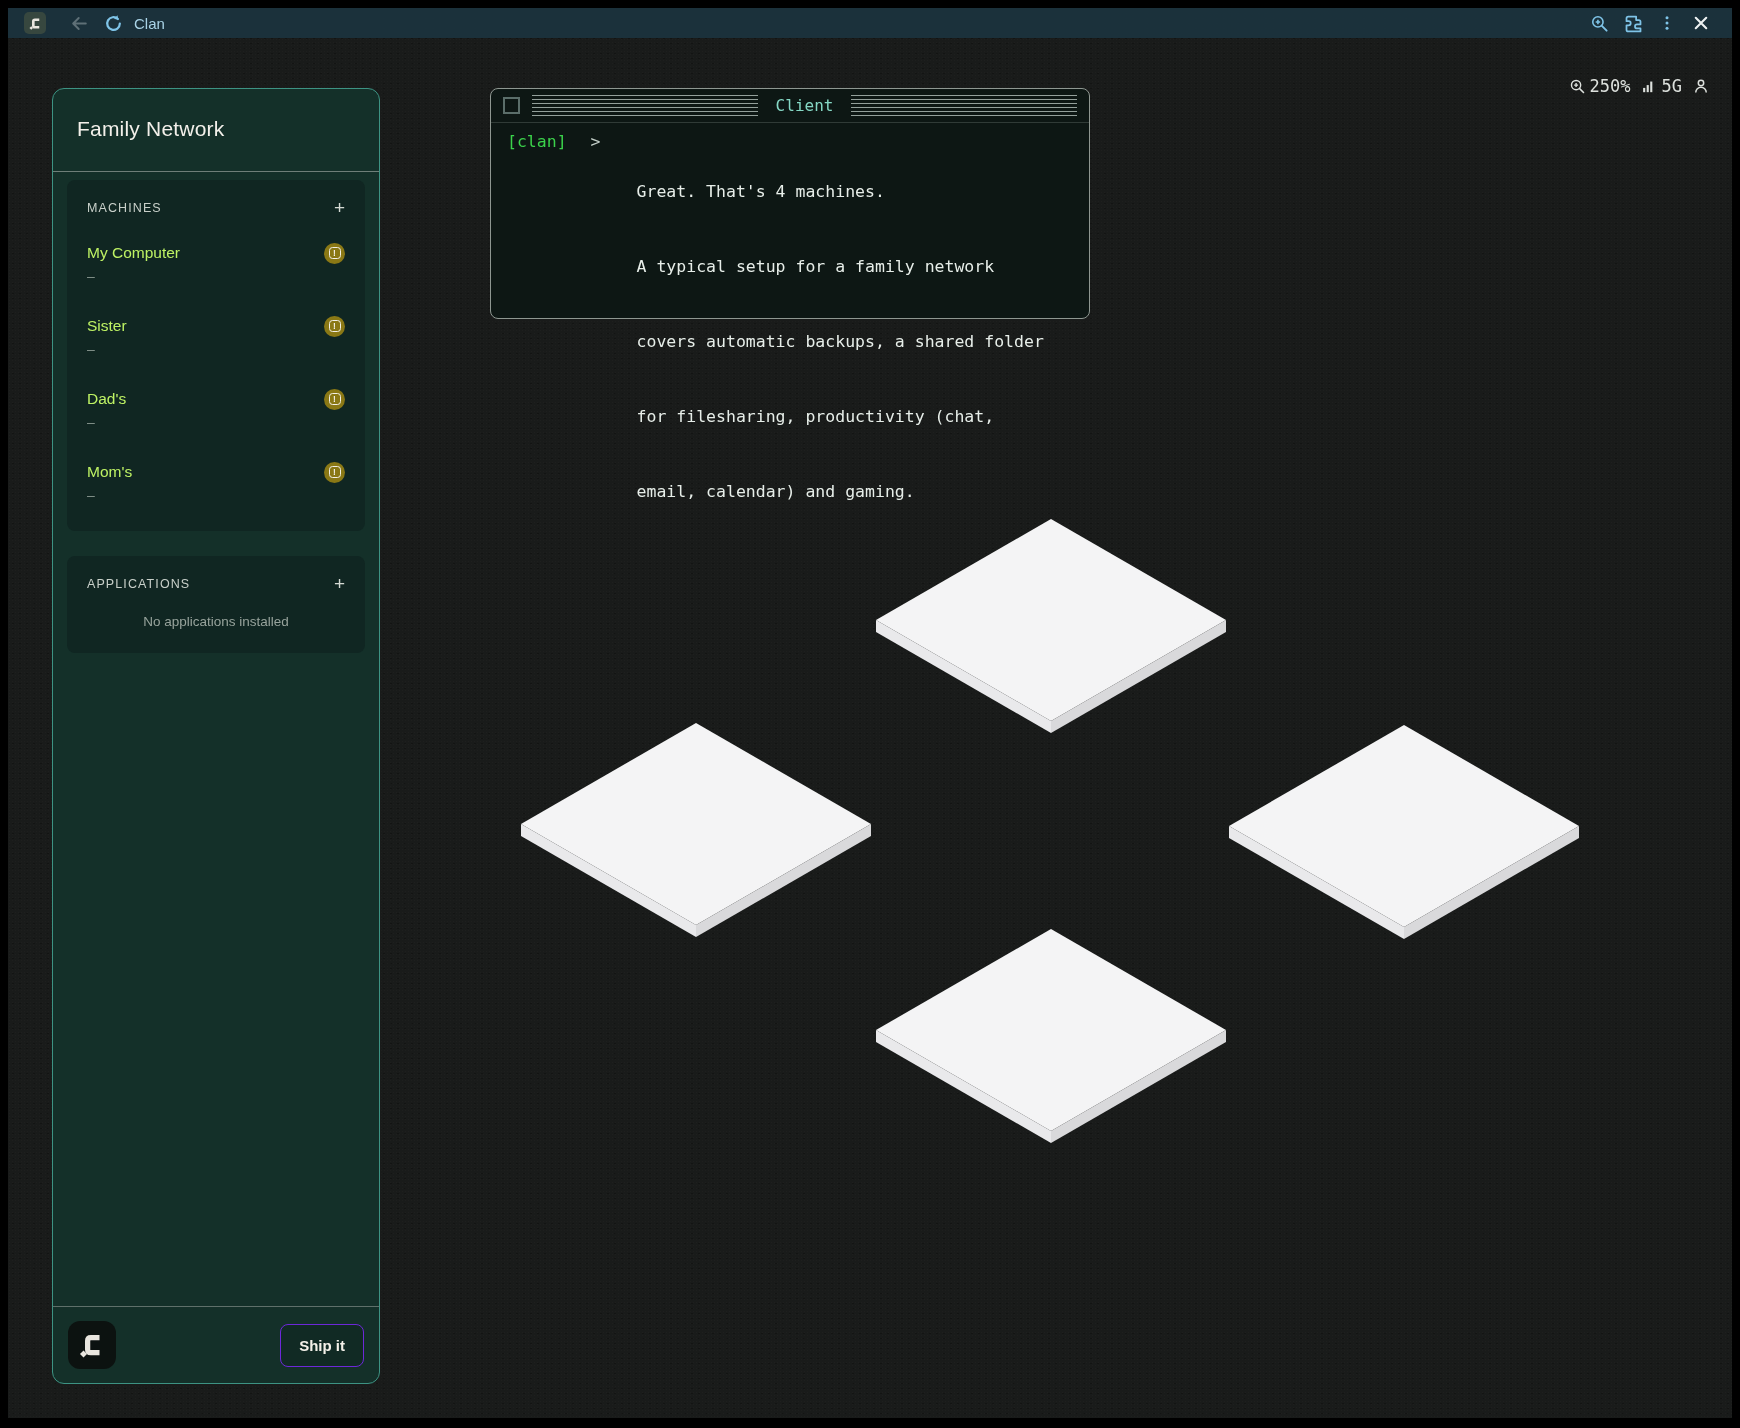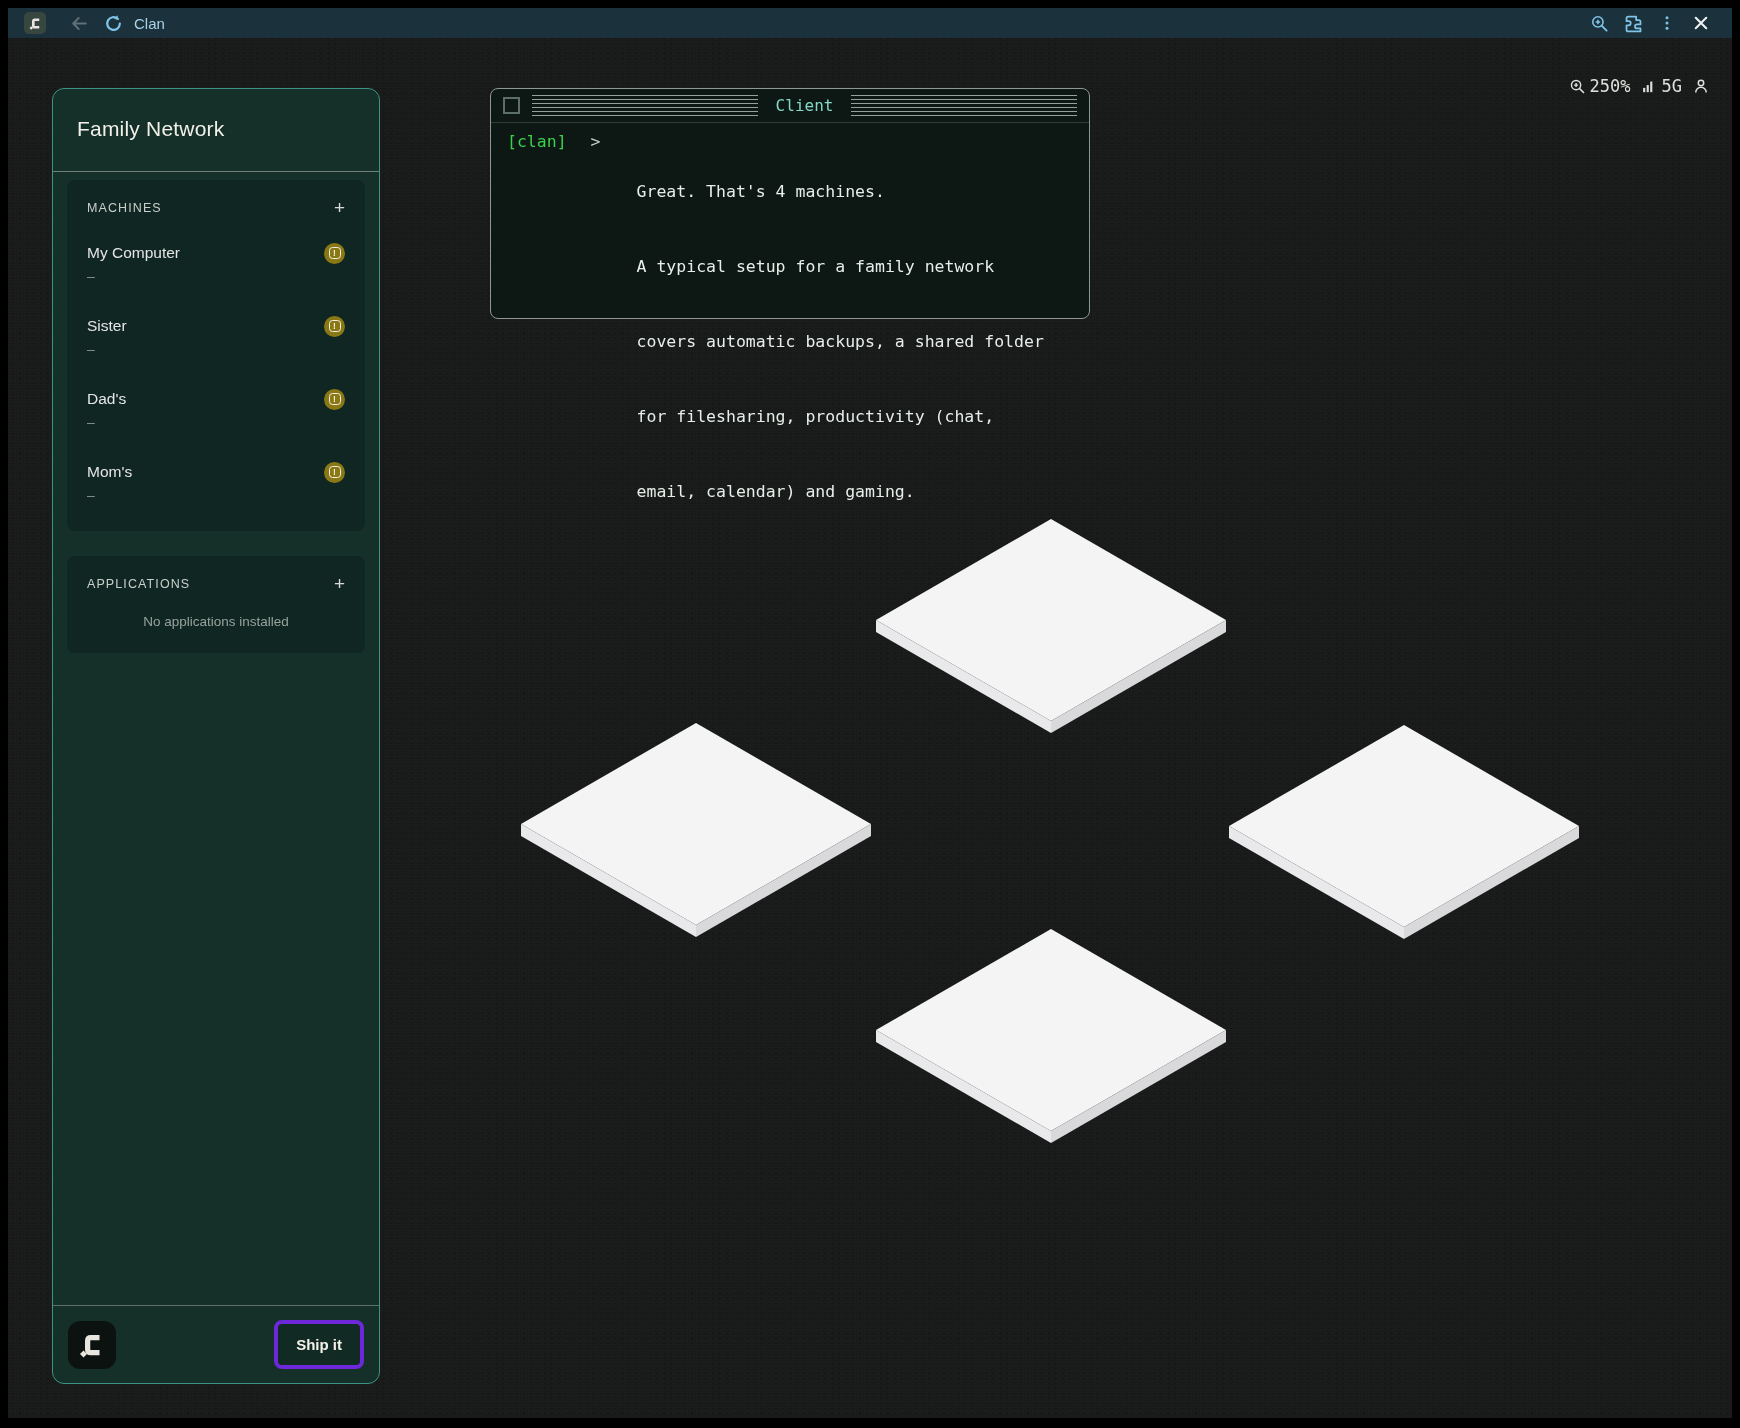--- a/index.html
+++ b/index.html
@@ -35,28 +35,28 @@
   .sb-header { padding:28px 24px 30px 24px; border-bottom:1px solid #6f7f79; }
   .sb-title { color:#f3f0ea; font-size:21px; font-weight:500; letter-spacing:.2px; }
   .sb-scroll { flex:1; padding:8px 14px 0 14px; overflow:hidden; }
   .panel { background:#102622; border-radius:8px; padding:20px; margin-bottom:25px; }
   .panel-head { display:flex; align-items:center; justify-content:space-between; margin-bottom:26px; }
   .panel-label { color:#c9d0ca; font-size:12.5px; letter-spacing:1.1px; font-weight:500; }
   .panel-add { color:#d5dad4; font-size:19px; line-height:16px; font-weight:300; cursor:default; background:none; border:none; }
   .machine { margin-bottom:29px; }
   .machine:last-child { margin-bottom:6px; }
   .machine-row { display:flex; align-items:center; justify-content:space-between; }
-  .machine-name { color:#e5e5e5; font-size:15.5px; line-height:22px; }
+  .machine-name { color:#bef264; font-size:15.5px; line-height:22px; }
   .machine-status { color:#7e8d86; font-size:14px; line-height:20px; margin-top:2px; }
   .warn-badge { width:21px; height:21px; border-radius:50%; background:#8a7815; display:flex; align-items:center; justify-content:center; flex:0 0 auto; }
   .warn-badge .inner { width:12px; height:12px; border:1.6px solid #f2efe6; border-radius:3.5px; color:#f2efe6; font-size:8.5px; font-weight:bold; display:flex; align-items:center; justify-content:center; line-height:1; }
   .empty-text { color:#97a39c; font-size:13.5px; text-align:center; margin-top:4px; padding-bottom:4px; }
   .sb-footer { border-top:1px solid #5f706a; padding:14px 15px; display:flex; align-items:center; justify-content:space-between; }
   .footer-logo { width:48px; height:48px; border-radius:12px; background:#0c1210; display:flex; align-items:center; justify-content:center; }
-  .ship-btn { background:rgba(0,0,0,0.12); border:4px solid #6d28d9; border-radius:8px; color:#f4f1e9; font-size:15px; font-weight:bold; padding:12px 18px; font-family:"Liberation Sans", sans-serif; cursor:default; }
+  .ship-btn { background:rgba(0,0,0,0.12); border:1px solid #6d28d9; border-radius:8px; color:#f4f1e9; font-size:15px; font-weight:bold; padding:12px 18px; font-family:"Liberation Sans", sans-serif; cursor:default; }
 
   
   .client { position:absolute; left:482px; top:80px; width:600px; height:231px; background:#0d1714; border:1px solid #8e9791; border-radius:8px; z-index:25; font-family:"DejaVu Sans Mono", monospace; }
   .client-titlebar { height:34px; display:flex; align-items:center; padding:0 12px; gap:12px; border-bottom:1px solid #303b37; }
   .client-checkbox { width:17px; height:17px; border:2px solid #5b6e6a; flex:0 0 auto; }
   .tb-lines { flex:1; height:21px; background:repeating-linear-gradient(to bottom, #93a09b 0 1px, transparent 1px 4px); }
   .client-title { color:#85d8c5; font-size:16px; padding:0 6px; }
   .client-body { padding:6px 16px; display:flex; align-items:flex-start; font-size:16.5px; line-height:25px; }
   .prompt { color:#3bd24b; }
   .prompt-arrow { color:#c2cdc7; margin-left:24px; }

